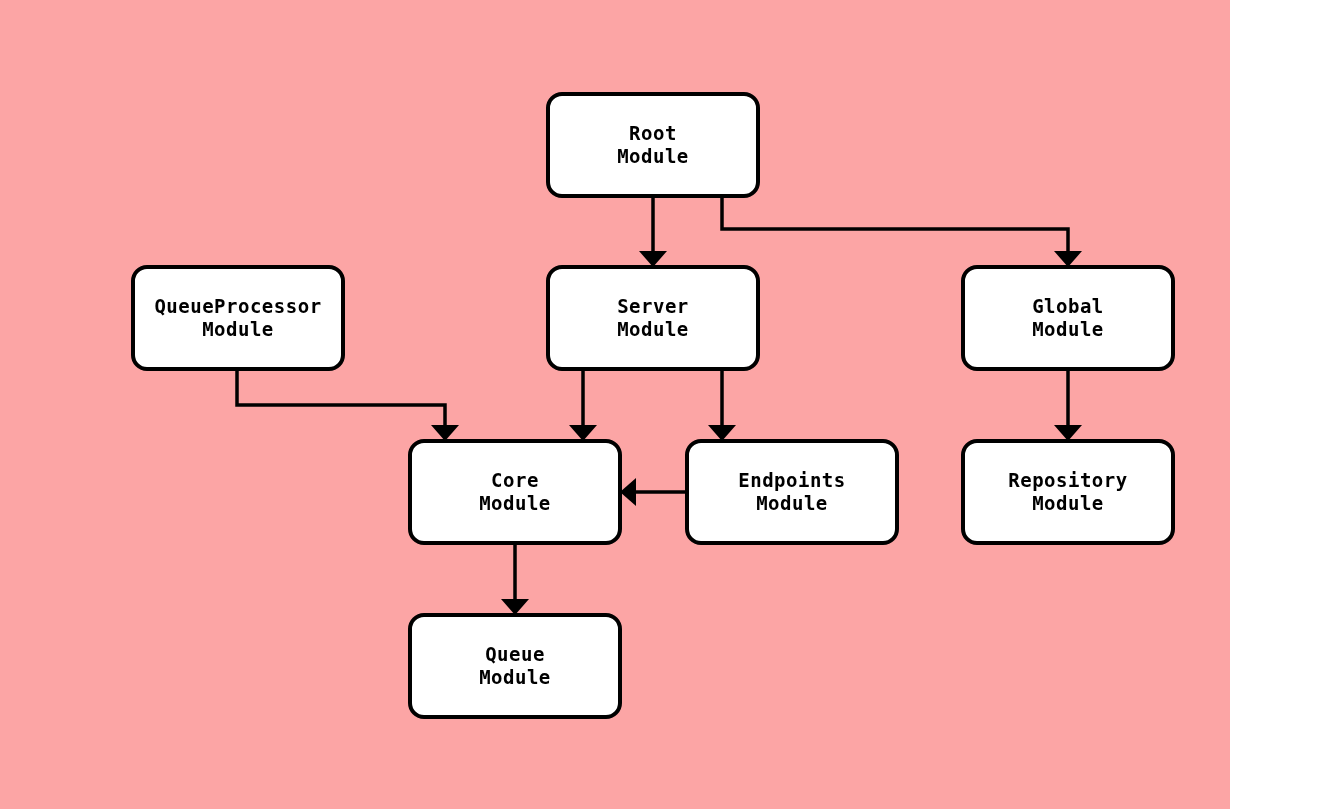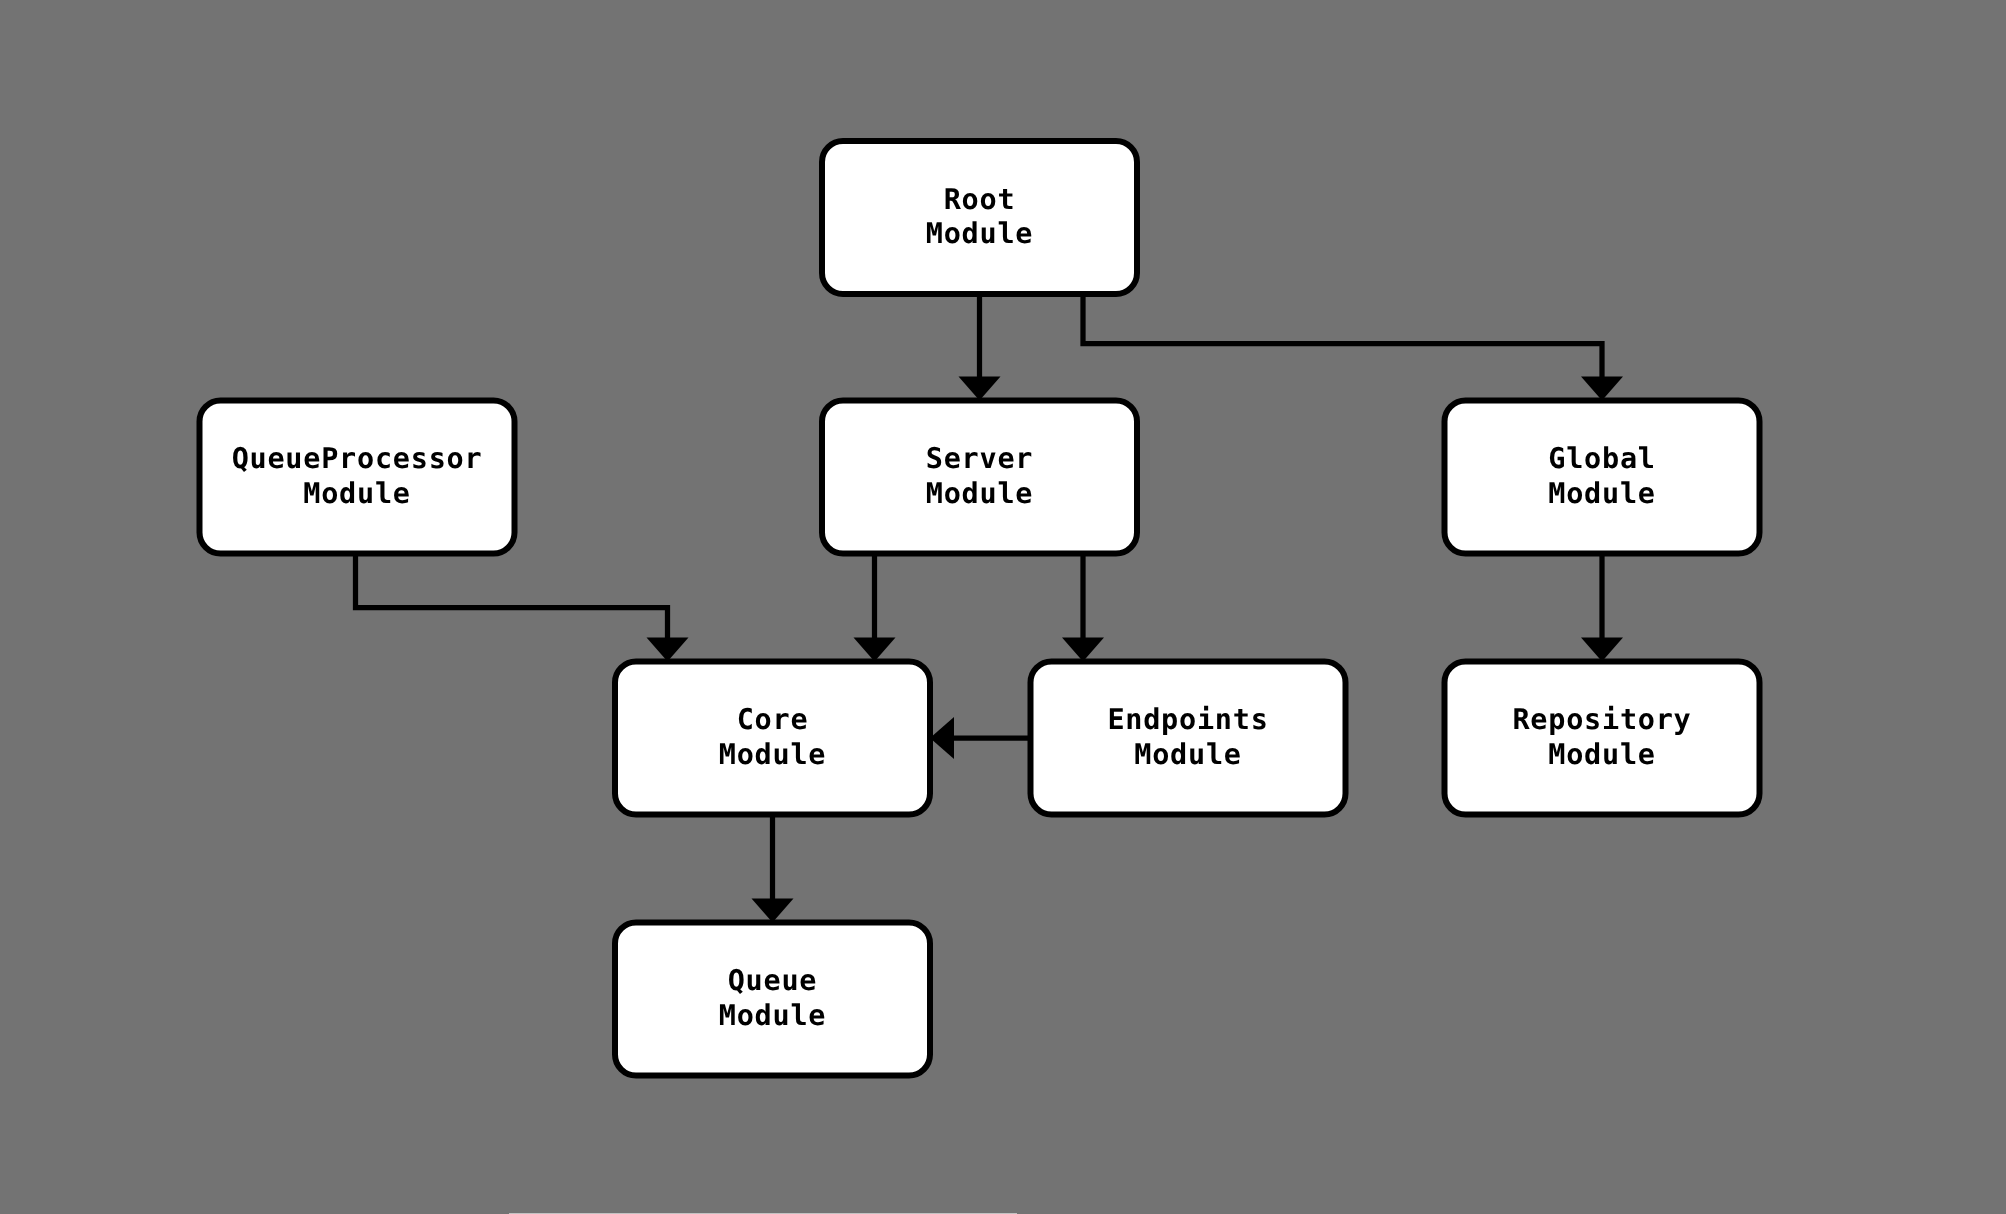--- a/index.html
+++ b/index.html
@@ -9,23 +9,23 @@
     background: #ffffff;
   }
   body {
     width: 1337px;
     height: 809px;
     overflow: hidden;
     font-family: "DejaVu Sans Mono", "Liberation Mono", monospace;
   }
   #diagram-canvas {
     position: relative;
-    width: 1337px;
+    width: 1230px;
     height: 809px;
-    background: #737373;
+    background: #fca5a5;
   }
   svg#diagram-svg {
     position: absolute;
     top: 0;
     left: 0;
     width: 1337px;
     height: 809px;
     display: block;
   }
   .node-box {

